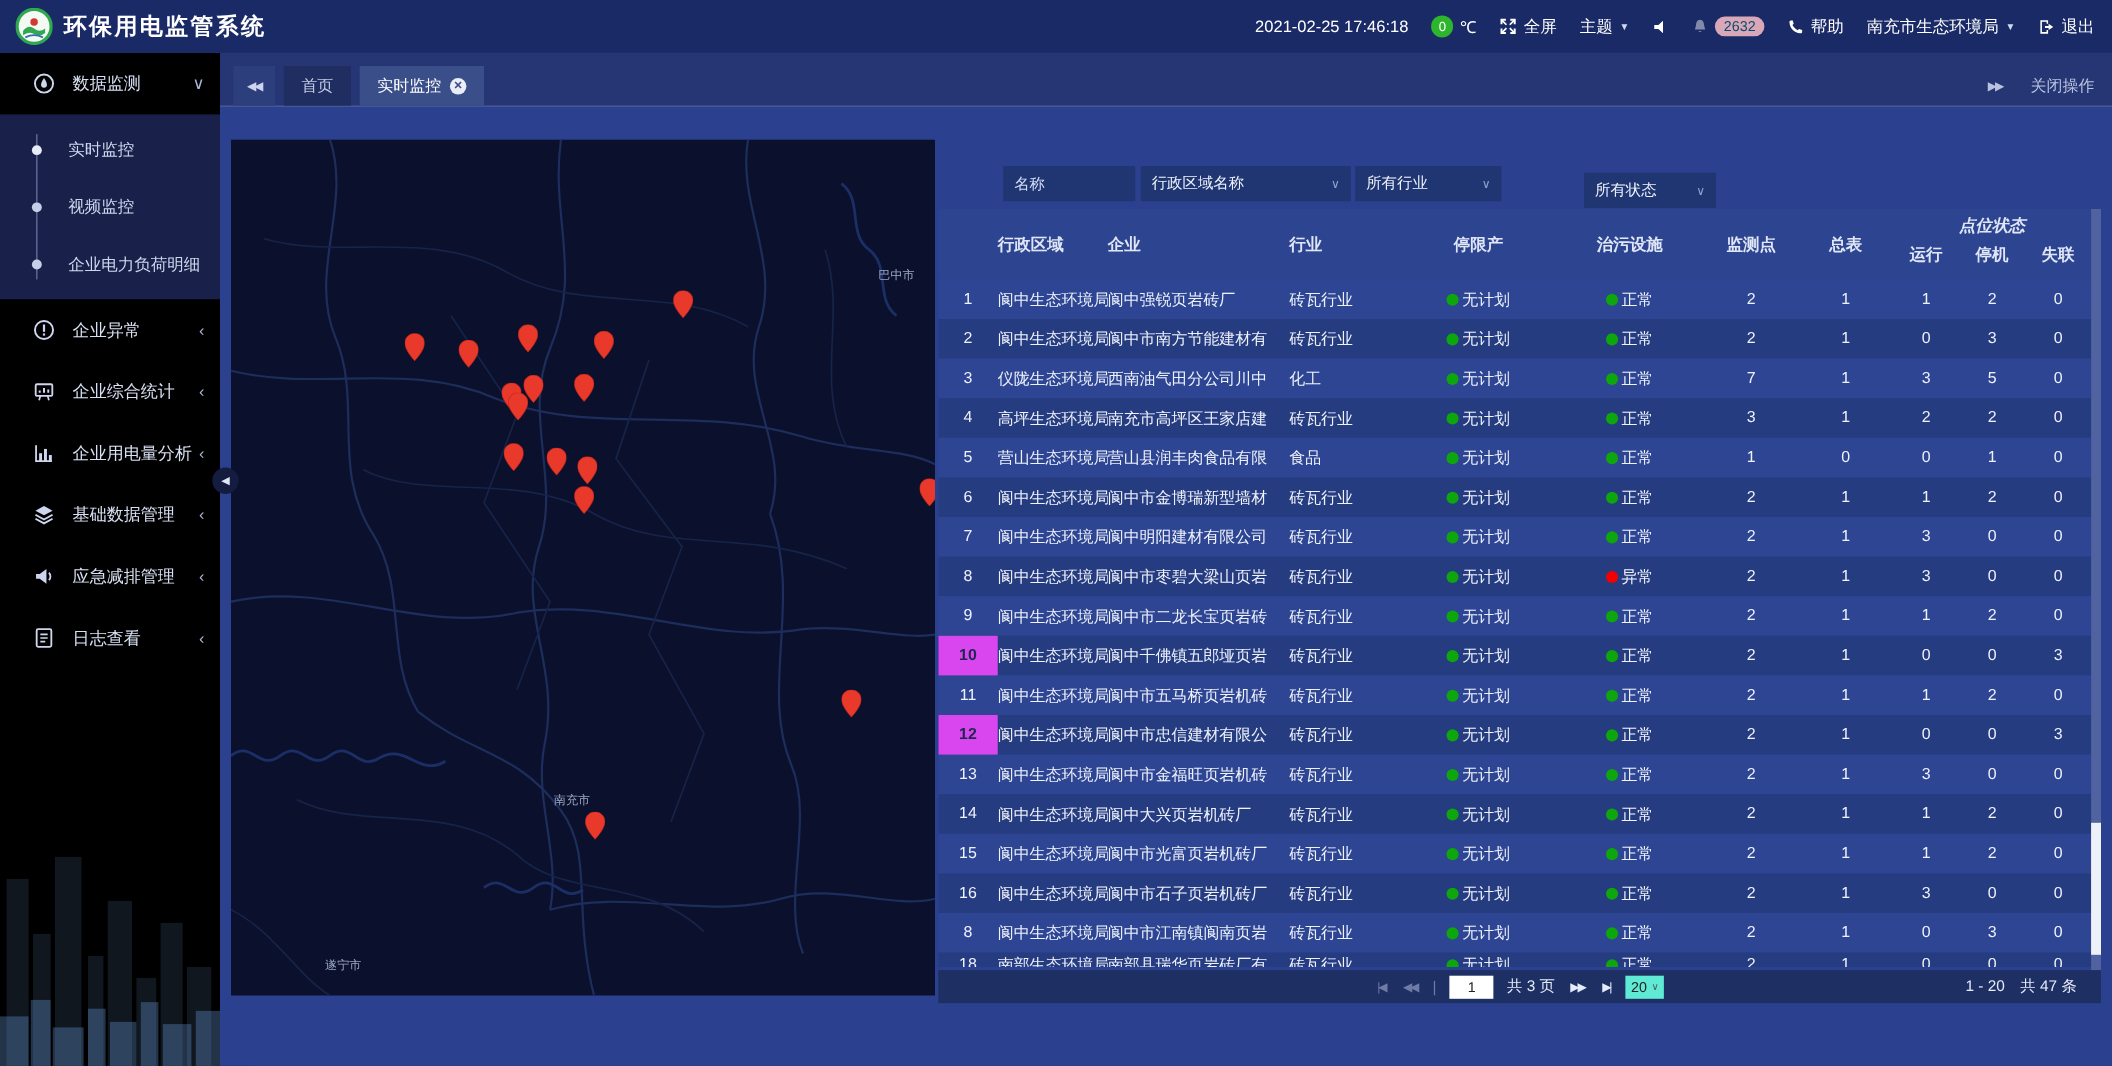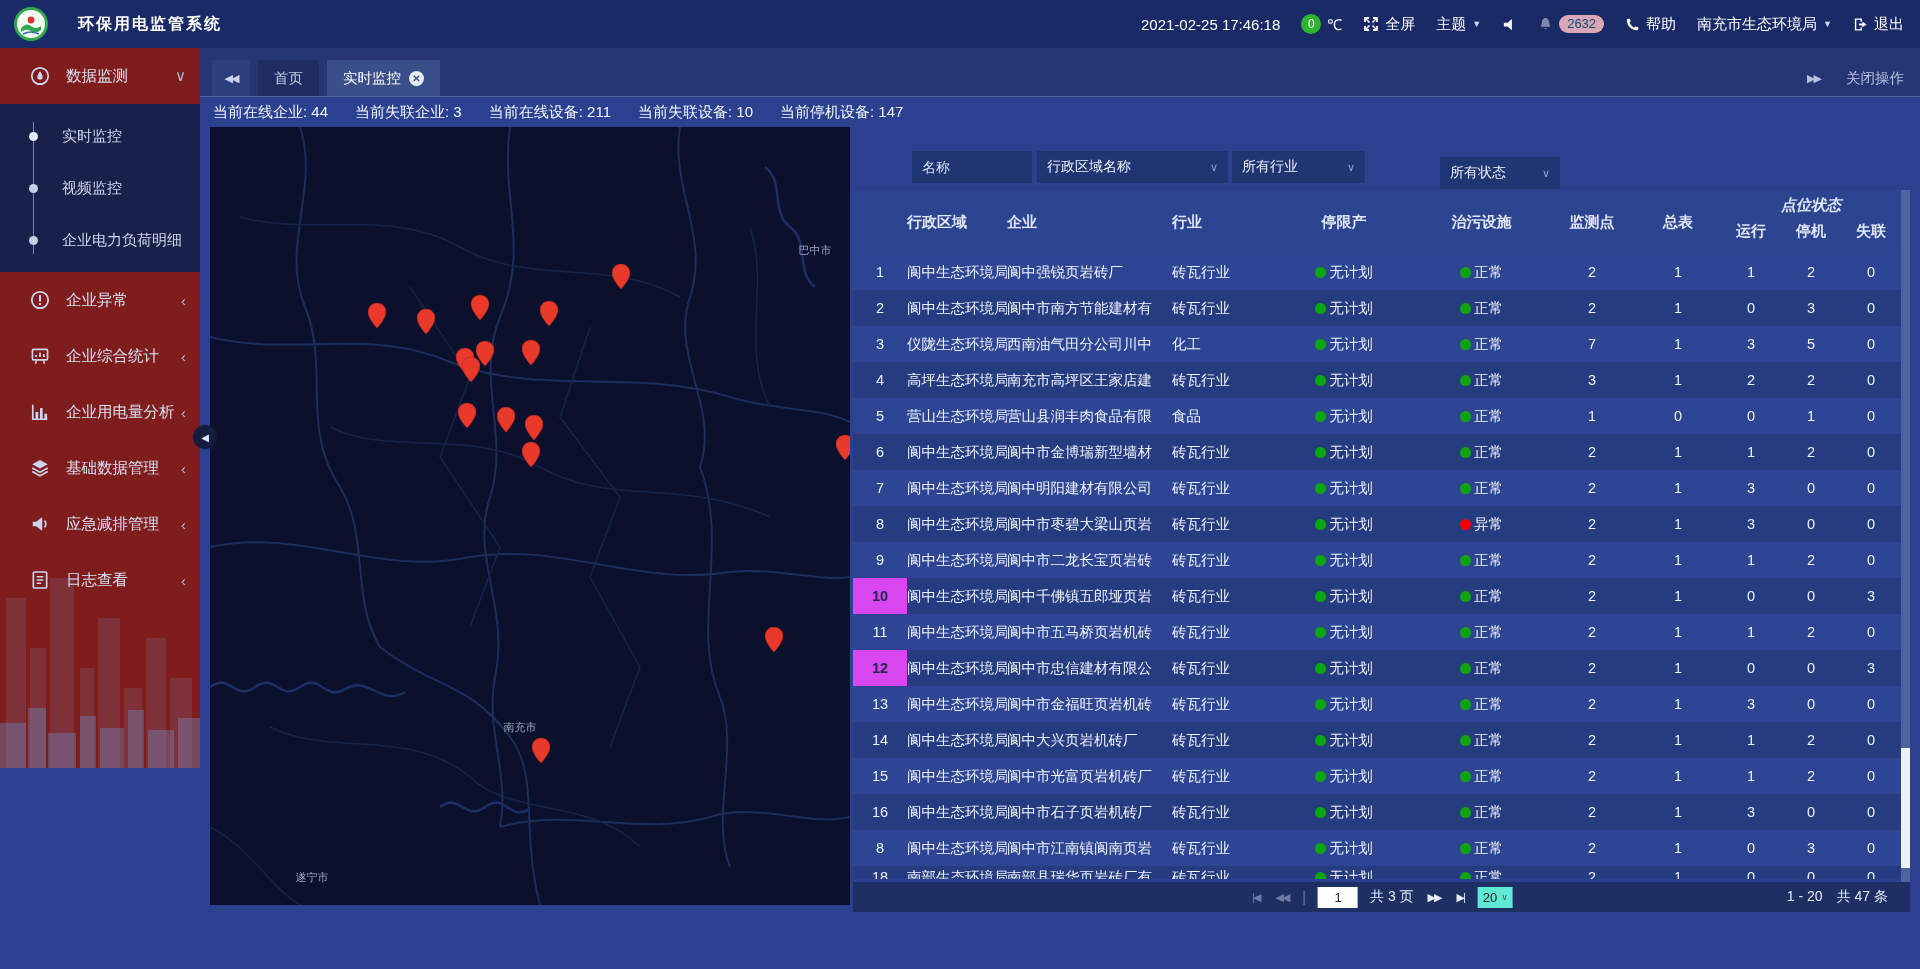--- a/index.html
+++ b/index.html
@@ -4,33 +4,33 @@
 <style>
   * { margin:0; padding:0; box-sizing:border-box; }
   html,body { background:#10183a; }
   .app { position:relative; width:1920px; height:969px; overflow:hidden;
          background:#2b4190; font-family:"Liberation Sans", sans-serif; color:#fff; }
 
   
   .topbar { position:absolute; left:0; top:0; width:1920px; height:48px;
             background:#1a2a66; display:flex; align-items:center; z-index:30; }
   .logo { width:34px; height:34px; margin-left:14px; flex:0 0 auto; }
-  .app-title { font-size:16px; font-weight:bold; letter-spacing:2px; margin-left:30px; white-space:nowrap; }
+  .app-title { font-size:21px; font-weight:bold; letter-spacing:2px; margin-left:10px; white-space:nowrap; }
   .topbar-right { margin-left:auto; display:flex; align-items:center; gap:21px; padding-right:16px; font-size:15px; }
   .tb-item { display:flex; align-items:center; gap:6px; white-space:nowrap; }
   .temp-badge { width:20px; height:20px; border-radius:50%; background:#2db52d; color:#fff;
                 font-size:12px; display:flex; align-items:center; justify-content:center; }
   .caret { font-size:9px; color:#cfd8f2; }
   .notif-pill { background:#d9a8b8; color:#0c4a6e; font-size:13px; border-radius:9px;
                 padding:1px 8px; line-height:16px; }
   .dim { opacity:.45; }
 
   
-  .sidebar { position:absolute; left:0; top:48px; width:200px; height:720px;
-             background:#7f1d1d; z-index:20; overflow:hidden; }
+  .sidebar { position:absolute; left:0; top:48px; width:200px; height:921px;
+             background:#000000; z-index:20; overflow:hidden; }
   .side-item { height:56px; display:flex; align-items:center; padding:0 14px 0 30px;
                cursor:pointer; color:#d9e0f4; font-size:15.5px; position:relative; }
   .s-icon { width:20px; height:20px; margin-right:16px; display:inline-flex; }
   .s-label { flex:1; }
   .s-chev { font-size:15px; color:#aab6da; }
   .submenu { background:#19204a; padding:6px 0; position:relative; }
   .sub-item { height:52px; display:flex; align-items:center; padding-left:50px;
               color:#cfd7ef; font-size:15px; cursor:pointer; position:relative; }
   .submenu::before { content:""; position:absolute; left:33px; top:18px; bottom:18px;
                      width:1px; background:#7681ad; }
@@ -320,27 +320,20 @@
           <span>实时监控</span>
           <span class="tab-close">✕</span>
         </div>
       </div>
     <div class="tabbar-right">
       <span class="tab-ffwd">▶▶</span>
       <span>关闭操作</span>
     </div>
   </div>
 
-  <div class="statsbar" id="stats-bar">
-      <div class="stat">当前在线企业: 44</div>
-      <div class="stat">当前失联企业: 3</div>
-      <div class="stat">当前在线设备: 211</div>
-      <div class="stat">当前失联设备: 10</div>
-      <div class="stat">当前停机设备: 147</div>
-    </div>
 
   <div class="map" id="map">
     <svg width="640" height="778" viewBox="0 0 640 778" style="position:absolute;left:0;top:0;">
       <g fill="none" stroke="#1d2d5c" stroke-width="2">
         <path d="M90 0 C110 60 70 120 95 180 C120 240 90 300 130 360 C160 410 140 470 170 520"></path>
         <path d="M300 0 C290 70 320 120 290 190 C265 250 300 310 280 370 C260 430 300 480 285 550 C275 600 300 650 290 700"></path>
         <path d="M470 0 C460 60 500 110 480 170 C460 230 510 280 490 340"></path>
         <path d="M0 210 C80 230 160 200 240 235 C330 270 420 240 520 270 C570 285 610 280 640 295"></path>
         <path d="M0 420 C90 400 170 450 260 430 C350 415 430 460 520 445 C565 440 610 455 640 450"></path>
         <path d="M170 520 C220 560 260 555 300 610 C330 650 310 700 330 778"></path>

